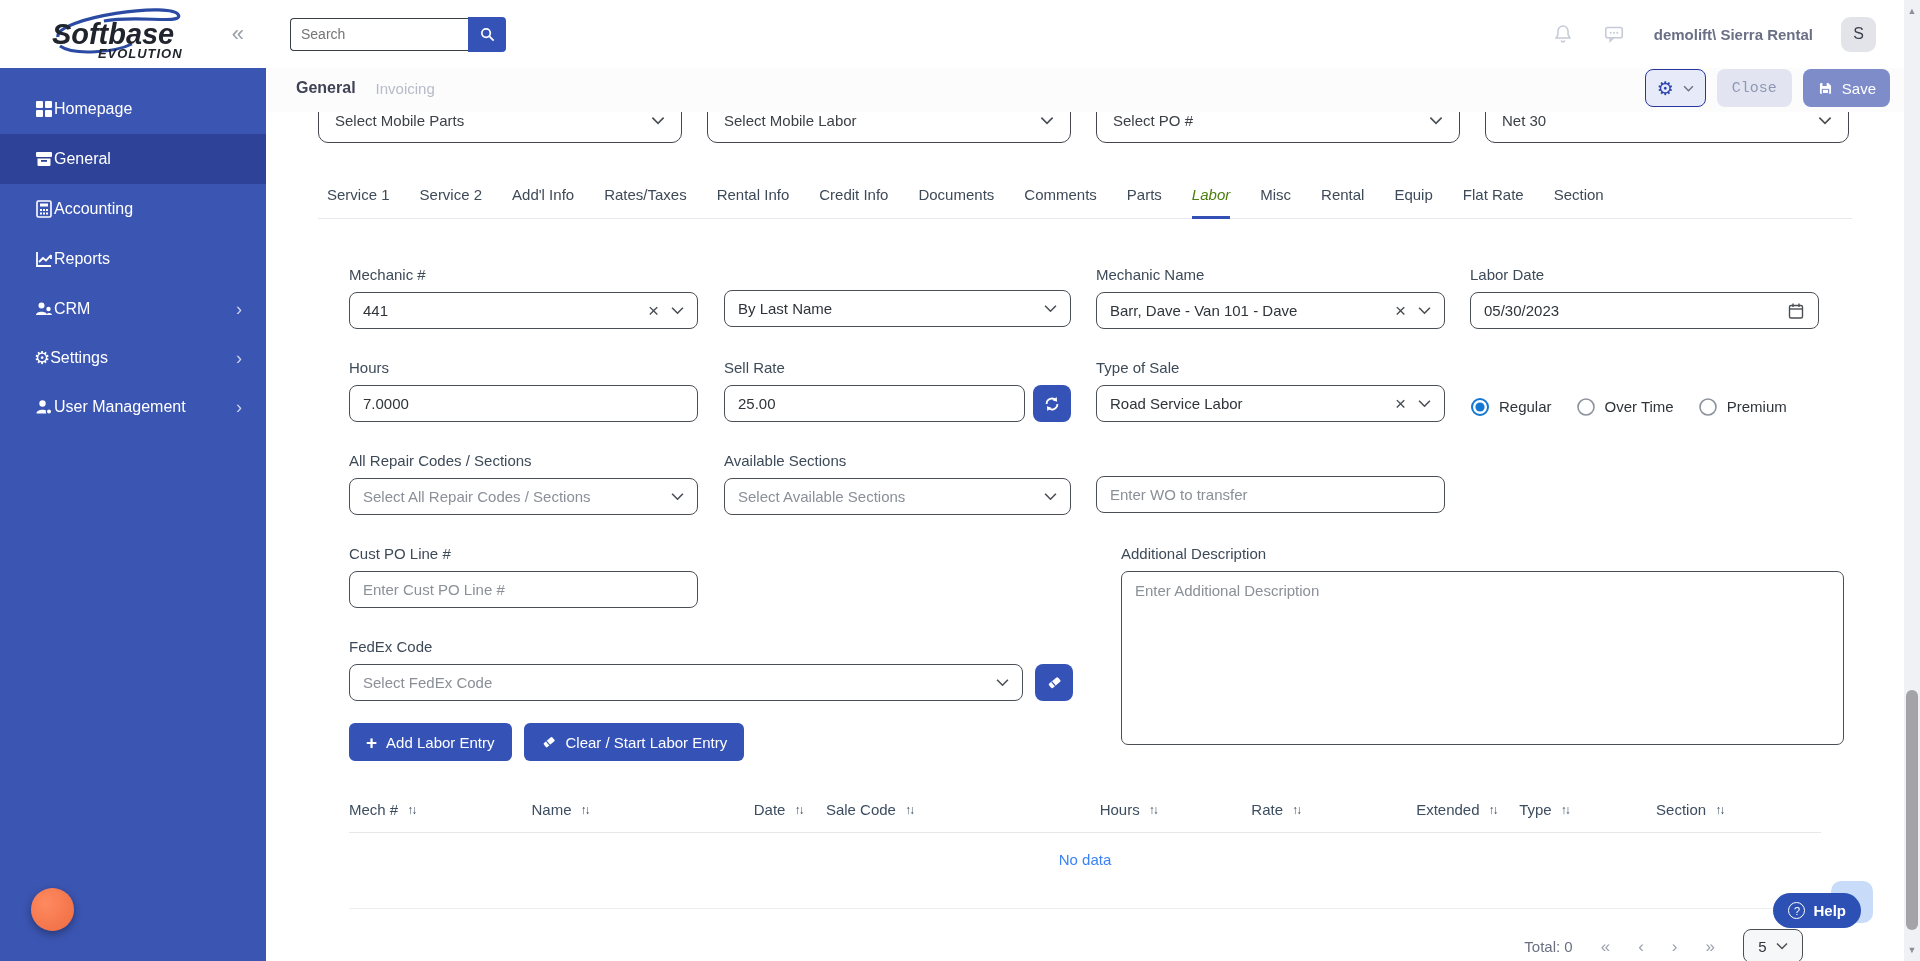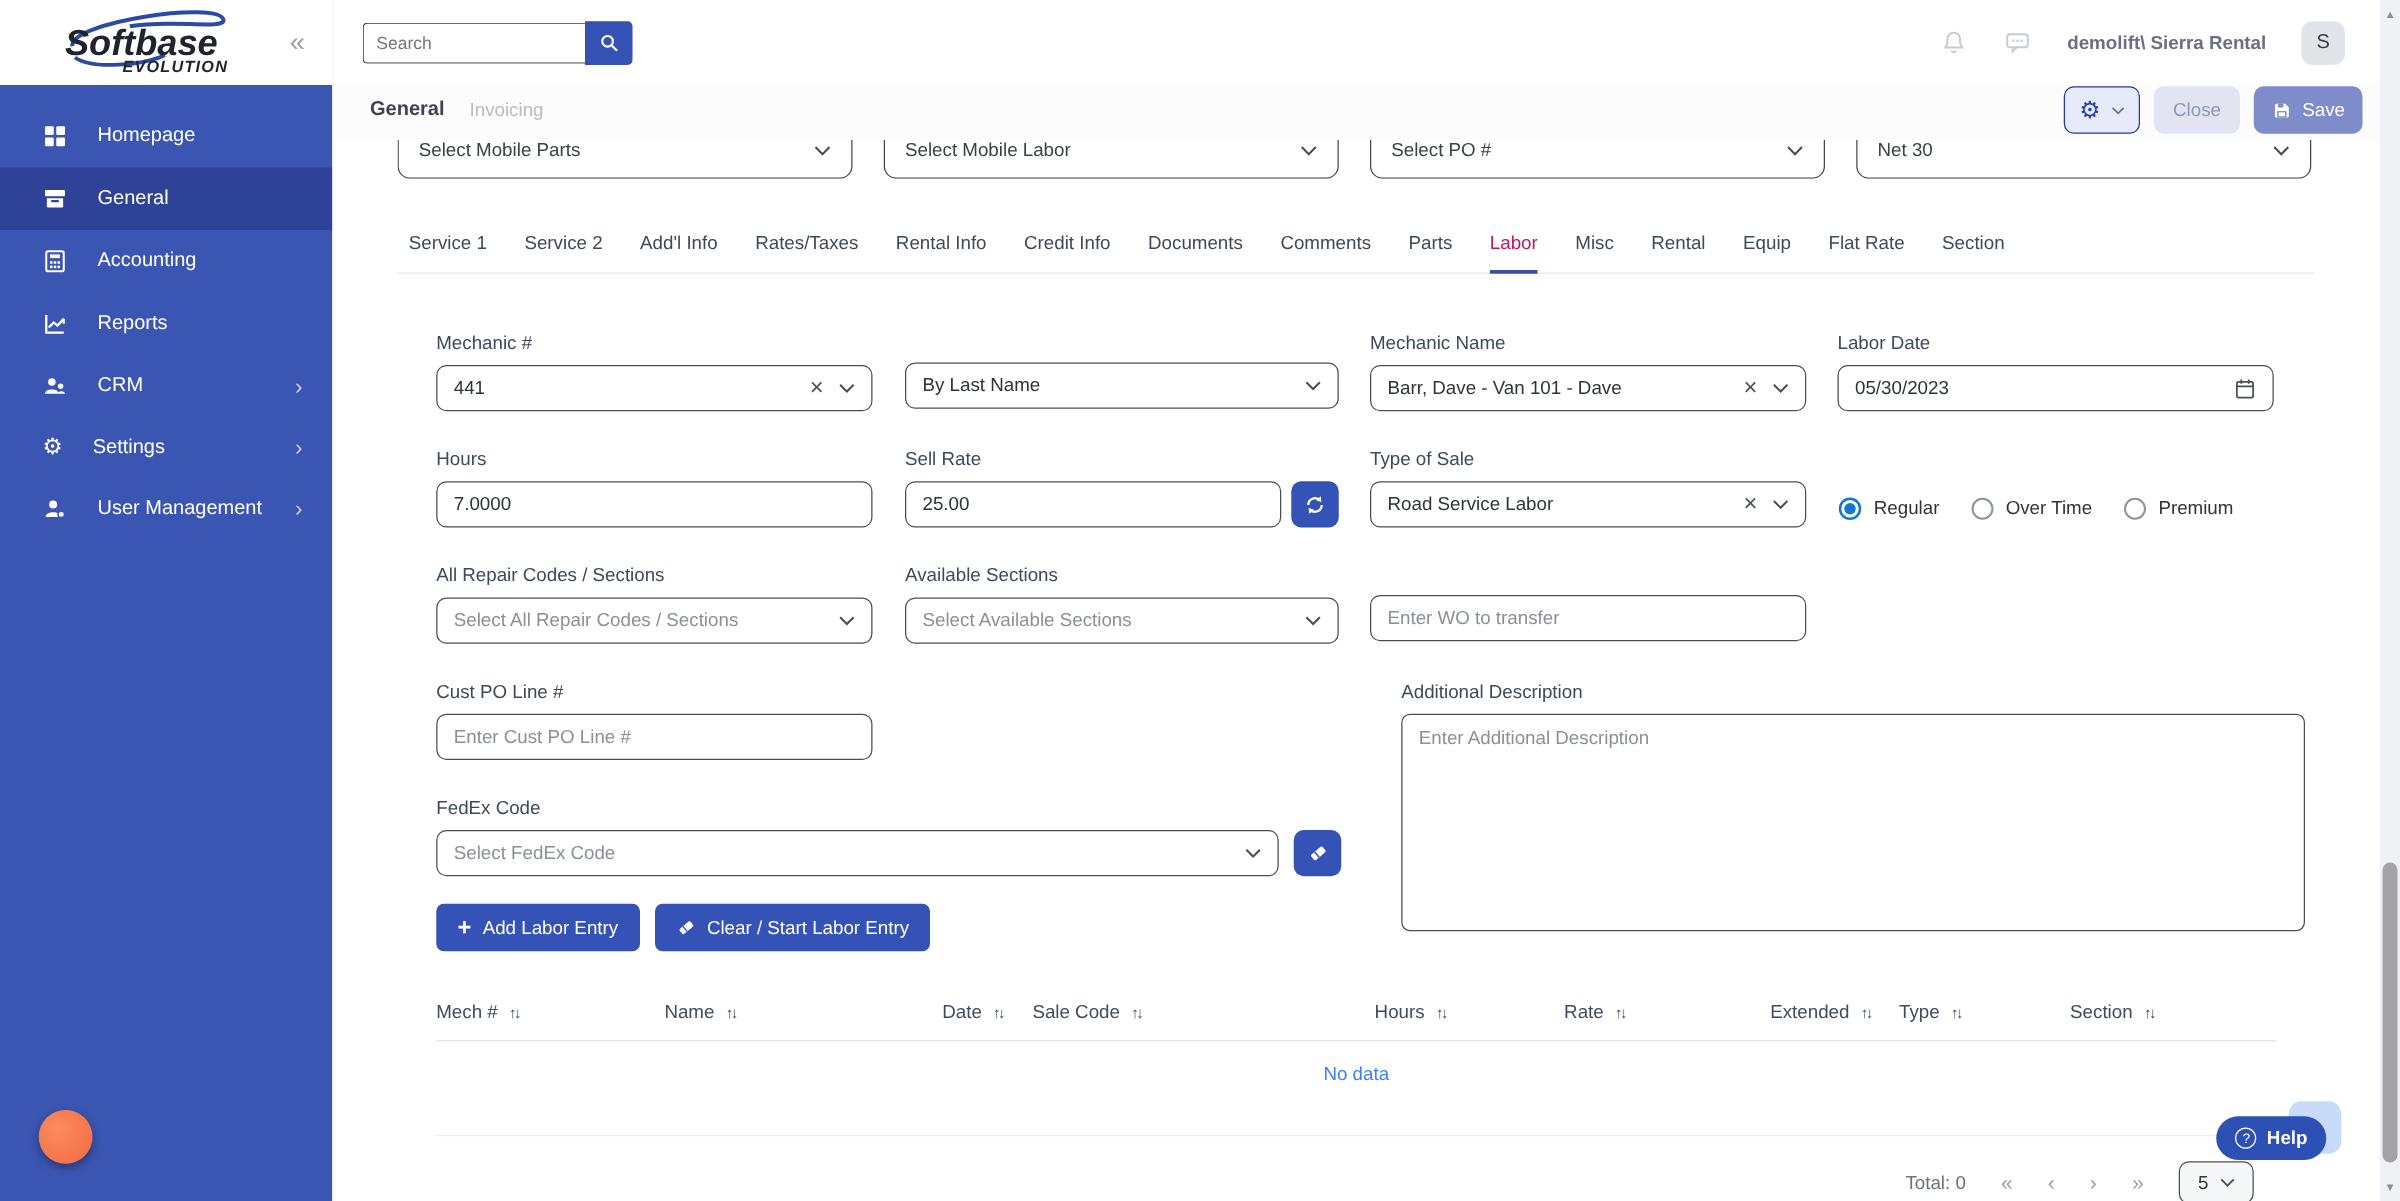--- a/index.html
+++ b/index.html
@@ -5,21 +5,21 @@
   * { box-sizing: border-box; margin: 0; padding: 0; }
   html,body { width:1920px; height:961px; overflow:hidden; }
   body { font-family:"Liberation Sans","DejaVu Sans",sans-serif; background:#fff; color:#3d4a57; }
   .app { display:flex; width:100%; height:100%; position:relative; }
 
   
   .sidebar { width:266px; flex:none; background:#3b55b2; display:flex; flex-direction:column; }
   .logo-box { height:68px; background:#fff; display:flex; align-items:center; justify-content:space-between; padding:0 22px 0 36px;gap:28px; }
   .collapse { color:#9aa0ab; font-size:22px; line-height:1; cursor:pointer; }
   .nav { padding-top:16px; }
-  .nav-item { display:flex; align-items:center; gap:24px; padding:15px 24px 15px 34px; color:#fff; font-size:16px; cursor:pointer; }
+  .nav-item { display:flex; align-items:center; padding:15px 24px 15px 34px; color:#fff; font-size:16px; cursor:pointer; }
   .nav-item.active { background:#2e4397; }
   .nav-item svg { flex:none; }
   .nav-item .chev { margin-left:auto; color:#ccd4f0; font-size:18px; line-height:1; }
 
   
   .main { flex:1; display:flex; flex-direction:column; position:relative; background:#fff; min-width:0; }
   .topbar { height:68px; flex:none; display:flex; align-items:center; padding:0 44px 0 24px; background:#fff; }
   .search-wrap { display:flex; align-items:center; }
   .search-input { width:178px; height:33px; border:1px solid #393e44; border-right:none; border-radius:4px 0 0 4px; padding:0 10px; font-size:14px; outline:none; color:#2f343a; }
   .search-btn { width:38px; height:35px; background:#3552b6; border:none; border-radius:0 4px 4px 0; display:flex; align-items:center; justify-content:center; cursor:pointer; }
@@ -28,31 +28,31 @@
   .avatar { width:35px; height:35px; border-radius:9px; background:#e3e4e9; color:#3a3f4c; display:flex; align-items:center; justify-content:center; font-size:16px; cursor:pointer; }
 
   
   .subheader { height:44px; flex:none; display:flex; align-items:center; padding:0 30px 4px 30px; background:#fcfcfd; }
   .crumbs { display:flex; align-items:center; gap:20px; }
   .crumb { font-size:15px; color:#b7bbc8; cursor:pointer; }
   .crumb.active { color:#3f4254; font-weight:bold; font-size:16px; }
   .sub-actions { margin-left:auto; display:flex; align-items:center; gap:11px; }
   .gear-btn { height:38px; padding:0 11px; border:1px solid #27379e; background:#e7eaf8; border-radius:8px; display:flex; align-items:center; gap:9px; cursor:pointer; }
   .gear-glyph { color:#2b44ad; font-size:19px; line-height:1; font-family:"DejaVu Sans",sans-serif; }
-  .close-btn { height:38px; padding:0 15px; background:#e2e5f1; color:#8e97b5; border:none; border-radius:8px; font-size:15px; cursor:pointer; font-family:Liberation Sans, sans-serif; }
+  .close-btn { height:38px; padding:0 15px; background:#e2e5f1; color:#8e97b5; border:none; border-radius:8px; font-size:15px; cursor:pointer; font-family:Liberation Mono, monospace; }
   .save-btn { height:38px; padding:0 14px; background:#7e8cc9; color:#fff; border:none; border-radius:8px; font-size:15px; display:flex; align-items:center; gap:8px; cursor:pointer; font-family:inherit; }
 
   
   .content { flex:1; position:relative; background:#fff; }
   .filters { display:flex; gap:25px; margin-left:52px; height:31px; overflow:hidden; }
   .filter { width:364px; height:46px; margin-top:-15px; border:1px solid #44484e; border-radius:10px; display:flex; align-items:center; justify-content:space-between; padding:0 16px; font-size:15px; color:#3c4147; background:#fff; cursor:pointer; flex:none; }
   .tabs-wrap { margin:43px 0 0 52px; width:1534px; border-bottom:1px solid #e8e8ee; padding-left:9px; }
   .ltabs { display:flex; gap:30px; font-size:15px; color:#3e4a57; }
   .ltab { padding-bottom:13px; cursor:pointer; border-bottom:3px solid transparent; margin-bottom:-1px; }
-  .ltab.active { color:#be185d; border-bottom-color:#3450b4; }
+  .ltab.active { color:#4d7c0f; border-bottom-color:#3450b4;font-style:italic; }
 
   .form { margin:47px 0 0 83px; width:1472px; font-size:15px; }
   .frow { display:flex; margin-bottom:30px; }
   .field label { display:block; margin-bottom:9px; color:#3d4a57; }
   .ctrl { height:37px; border:1px solid #4a4f55; border-radius:8px; display:flex; align-items:center; padding:0 13px; font-size:15px; color:#2f343a; background:#fff; width:100%; }
   input.bare { border:none; outline:none; flex:1; font-size:15px; color:#2f343a; font-family:inherit; min-width:0; background:transparent; }
   input.bare::placeholder, textarea::placeholder { color:#8a8f98; }
   .combo { justify-content:space-between; cursor:pointer; }
   .combo .val { flex:1; white-space:nowrap; overflow:hidden; }
   .combo .icons { display:flex; align-items:center; gap:12px; }

